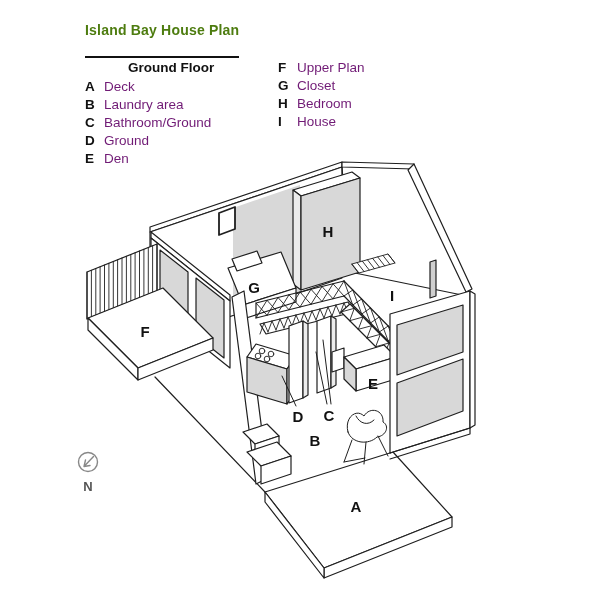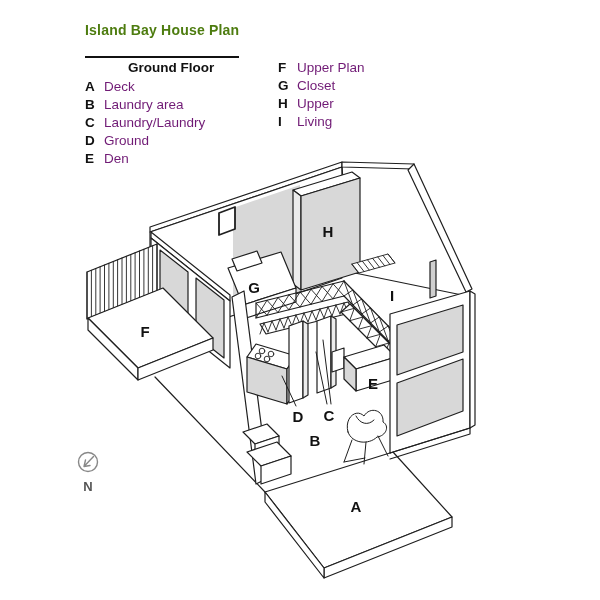--- a/index.html
+++ b/index.html
@@ -40,21 +40,21 @@
   <div class="legend-row">
     <span class="legend-key">A</span>
     <span class="legend-label">Deck</span>
   </div>
   <div class="legend-row">
     <span class="legend-key">B</span>
     <span class="legend-label">Laundry area</span>
   </div>
   <div class="legend-row">
     <span class="legend-key">C</span>
-    <span class="legend-label">Laundry/Laundry</span>
+    <span class="legend-label">Bathroom/Ground</span>
   </div>
   <div class="legend-row">
     <span class="legend-key">D</span>
     <span class="legend-label">Ground</span>
   </div>
   <div class="legend-row">
     <span class="legend-key">E</span>
     <span class="legend-label">Den</span>
   </div>
 </div>
@@ -63,25 +63,25 @@
   <div class="legend-row">
     <span class="legend-key">F</span>
     <span class="legend-label">Upper Plan</span>
   </div>
   <div class="legend-row">
     <span class="legend-key">G</span>
     <span class="legend-label">Closet</span>
   </div>
   <div class="legend-row">
     <span class="legend-key">H</span>
-    <span class="legend-label">Upper</span>
+    <span class="legend-label">Bedroom</span>
   </div>
   <div class="legend-row">
     <span class="legend-key">I</span>
-    <span class="legend-label">Living</span>
+    <span class="legend-label">House</span>
   </div>
 </div>
 
 <svg class="plan" width="600" height="600" viewBox="0 0 600 600">
   <g stroke="#1f1f1f" stroke-width="1.2" fill="none" stroke-linejoin="round" stroke-linecap="round">
 
     <path d="M155 377 L265 492"></path>
 
     <g>
       <path fill="#ffffff" d="M265 492 L393 452 L452 517 L324 568 Z"></path>

